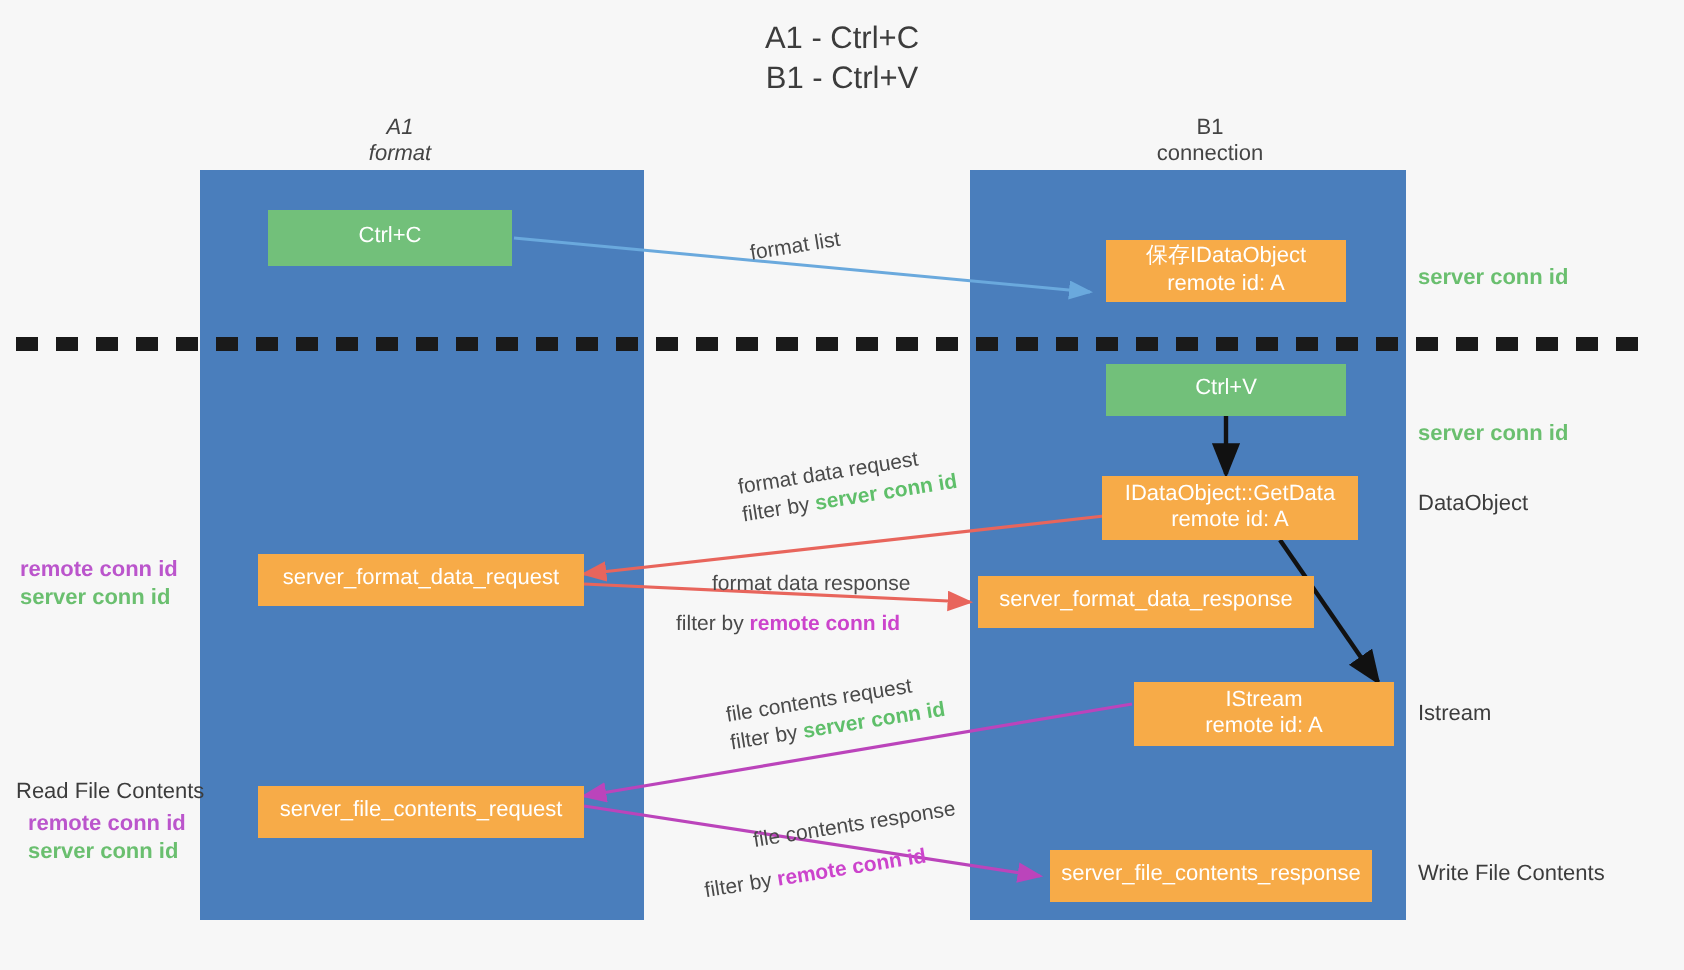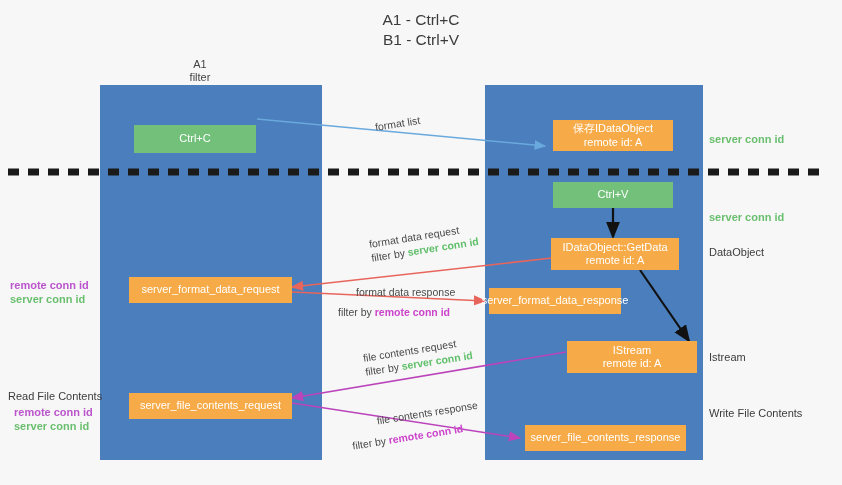--- a/index.html
+++ b/index.html
@@ -54,23 +54,27 @@
 </head>
 <body>
 
 <div class="stage">
 
   <div class="abs title">
     <div>A1 - Ctrl+C</div>
     <div>B1 - Ctrl+V</div>
   </div>
 
-  <div class="abs colhead" style="left:140px;top:58px;width:120px;">
+  <div class="abs colhead" style="left:140px;top:58px;width:120px;font-style:italic;">
     <div>A1</div>
-    <div>filter</div>
+    <div>format</div>
+  </div>
+  <div class="abs colhead" style="left:540px;top:58px;width:130px;">
+    <div>B1</div>
+    <div>connection</div>
   </div>
 
   <div class="abs lane" style="left:100px;top:85px;width:222px;height:375px;"></div>
   <div class="abs lane" style="left:485px;top:85px;width:218px;height:375px;"></div>
 
   <svg class="overlay">
     <defs>
       <marker id="ah-blue" markerWidth="9" markerHeight="9" refX="7" refY="3.2" orient="auto">
         <path d="M0,0 L8,3.2 L0,6.4 z" fill="#6aa9dd"></path>
       </marker>
@@ -95,21 +99,21 @@
 
     <path d="M552,258 L292,287" stroke="#e8655c" stroke-width="1.6" fill="none" marker-end="url(#ah-red)"></path>
 
     <path d="M292,292 L485,301" stroke="#e8655c" stroke-width="1.6" fill="none" marker-end="url(#ah-red)"></path>
 
     <path d="M566,352 L292,398" stroke="#bb44bb" stroke-width="1.6" fill="none" marker-end="url(#ah-mag)"></path>
 
     <path d="M292,403 L520,438" stroke="#bb44bb" stroke-width="1.6" fill="none" marker-end="url(#ah-mag)"></path>
   </svg>
 
-  <div class="abs box green" style="left:134px;top:105px;width:122px;height:28px;margin-top:20px;">
+  <div class="abs box green" style="left:134px;top:105px;width:122px;height:28px;">
     <div>Ctrl+C</div>
   </div>
 
   <div class="abs box orange" style="left:553px;top:120px;width:120px;height:31px;">
     <div>保存IDataObject</div>
     <div class="l2">remote id: A</div>
   </div>
 
   <div class="abs box green" style="left:553px;top:182px;width:120px;height:26px;justify-content:center;">
     <div>Ctrl+V</div>
@@ -122,21 +126,21 @@
 
   <div class="abs box orange" style="left:567px;top:341px;width:130px;height:32px;">
     <div>IStream</div>
     <div class="l2">remote id: A</div>
   </div>
 
   <div class="abs box orange" style="left:129px;top:277px;width:163px;height:26px;">
     <div>server_format_data_request</div>
   </div>
 
-  <div class="abs box orange" style="left:489px;top:288px;width:132px;height:26px;">
+  <div class="abs box orange" style="left:489px;top:288px;width:168px;height:26px;">
     <div>server_format_data_response</div>
   </div>
 
   <div class="abs box orange" style="left:129px;top:393px;width:163px;height:26px;">
     <div>server_file_contents_request</div>
   </div>
 
   <div class="abs box orange" style="left:525px;top:425px;width:161px;height:26px;">
     <div>server_file_contents_response</div>
   </div>
@@ -178,21 +182,21 @@
   </div>
   <div class="abs side" style="left:709px;top:210px;">
     <span class="g">server conn id</span>
   </div>
   <div class="abs side" style="left:709px;top:245px;">
     <span class="plain">DataObject</span>
   </div>
   <div class="abs side" style="left:709px;top:350px;">
     <span class="plain">Istream</span>
   </div>
-  <div class="abs side" style="left:709px;top:406px;">
+  <div class="abs side" style="left:709px;top:430px;">
     <span class="plain">Write File Contents</span>
   </div>
 
   <div class="abs side" style="left:10px;top:278px;text-align:left;">
     <div class="m">remote conn id</div>
     <div class="g">server conn id</div>
   </div>
 
   <div class="abs side" style="left:8px;top:389px;text-align:left;">
     <div class="plain">Read File Contents</div>

